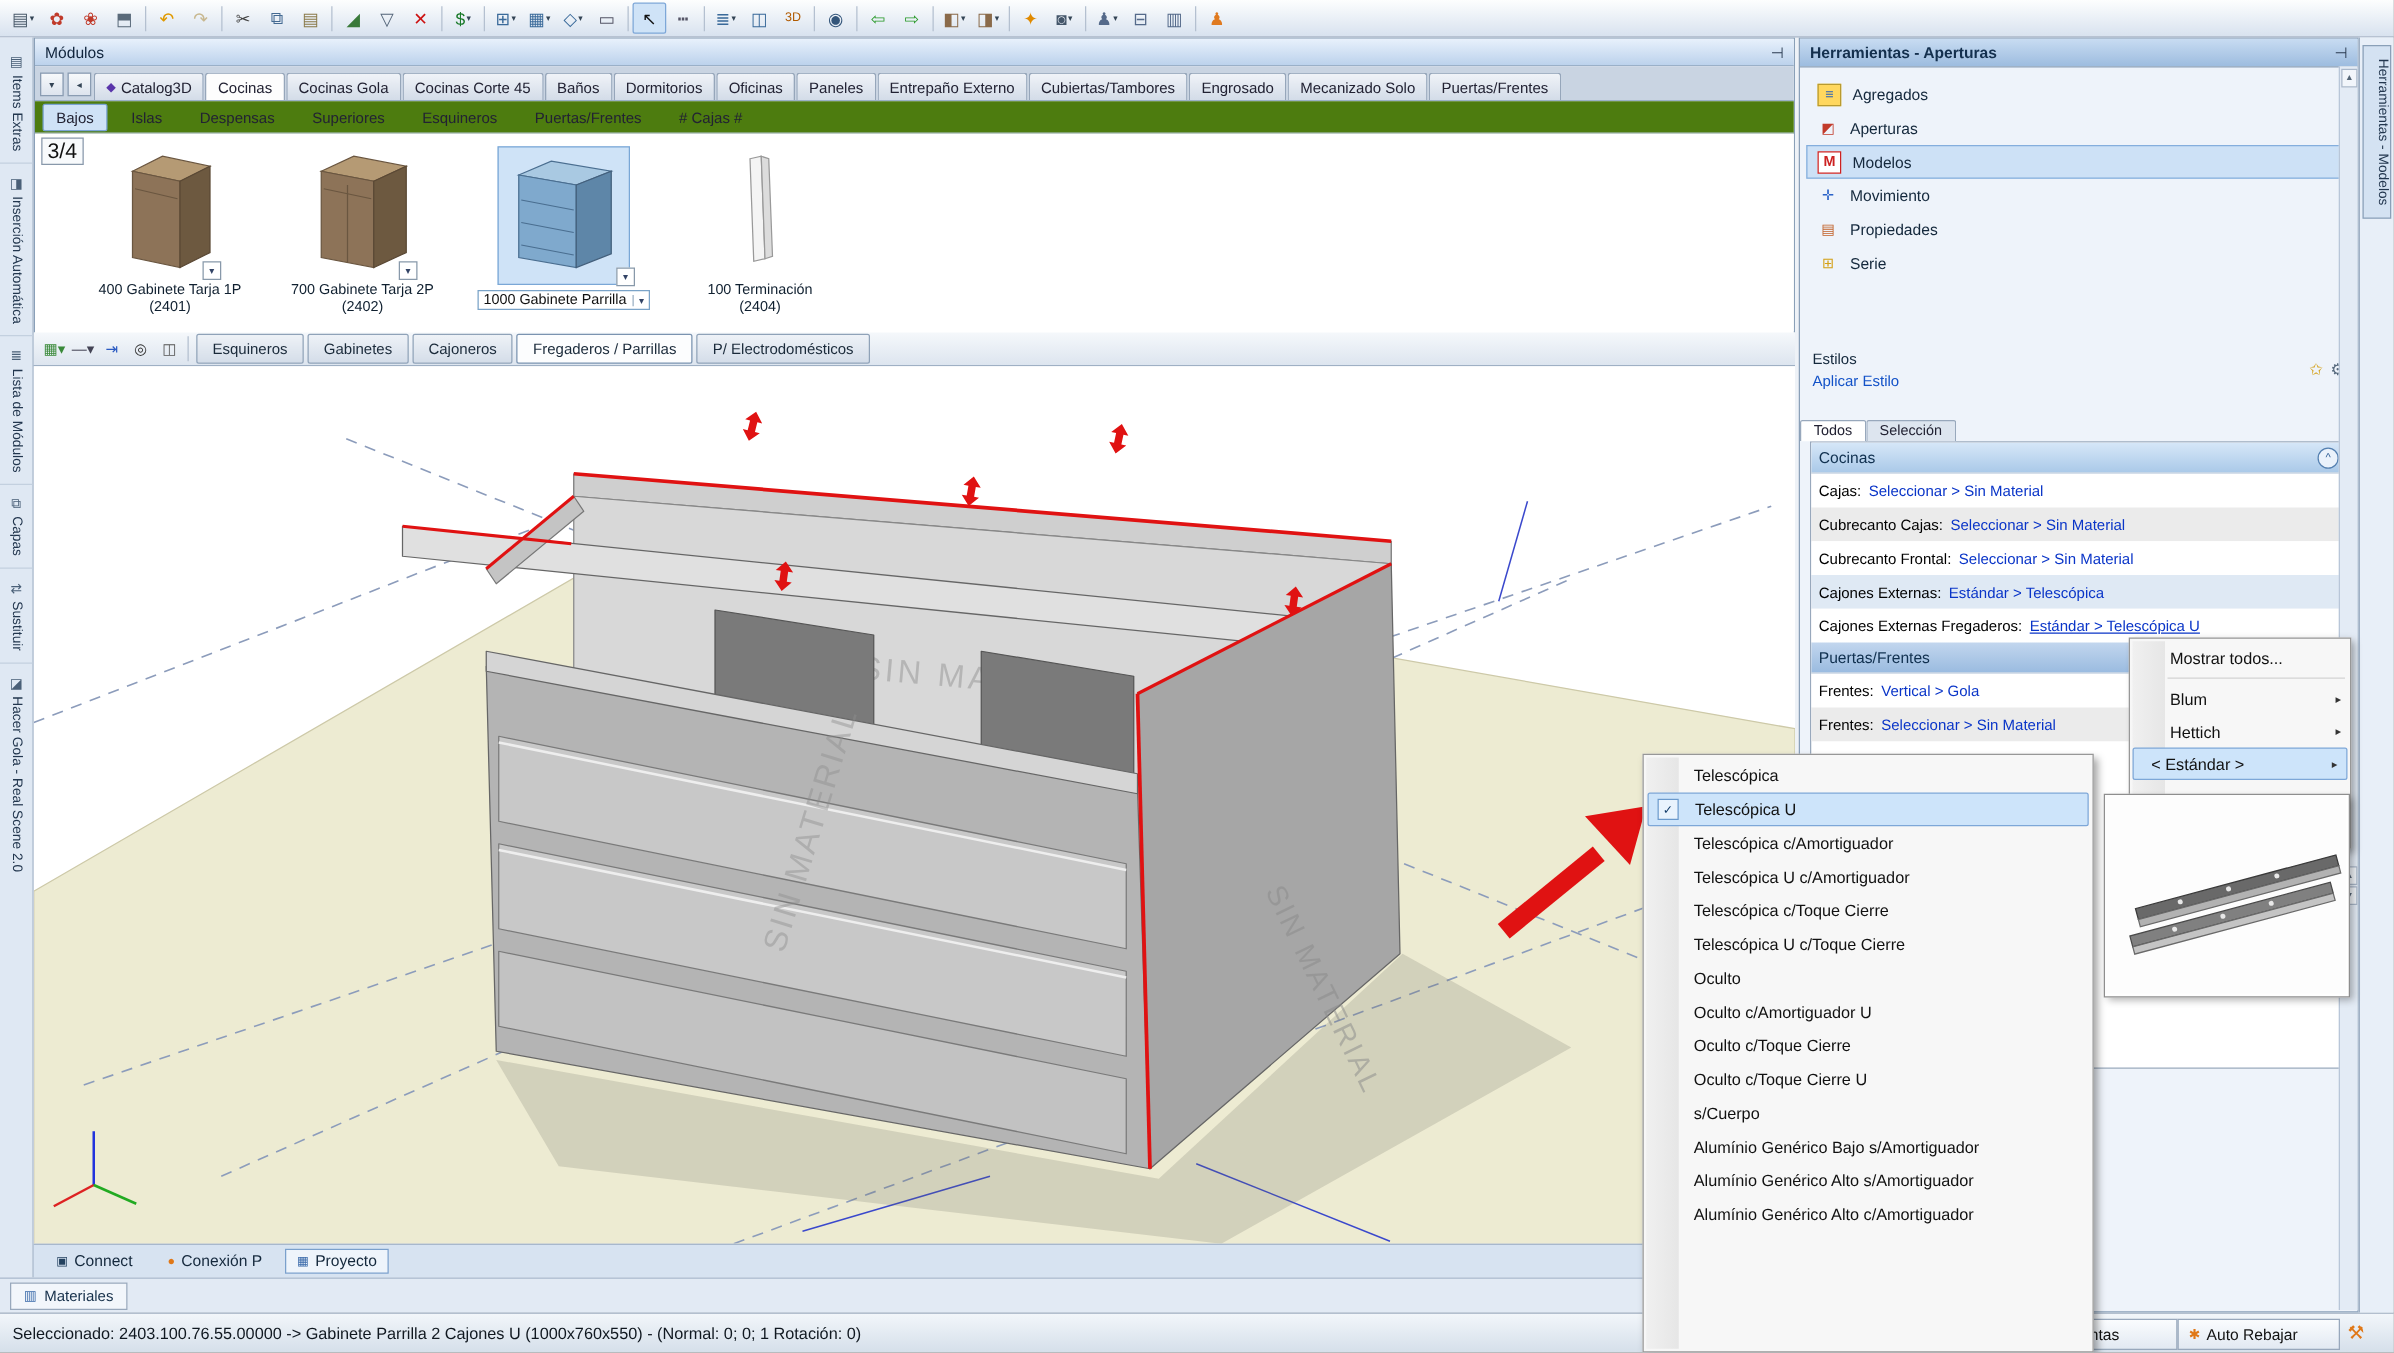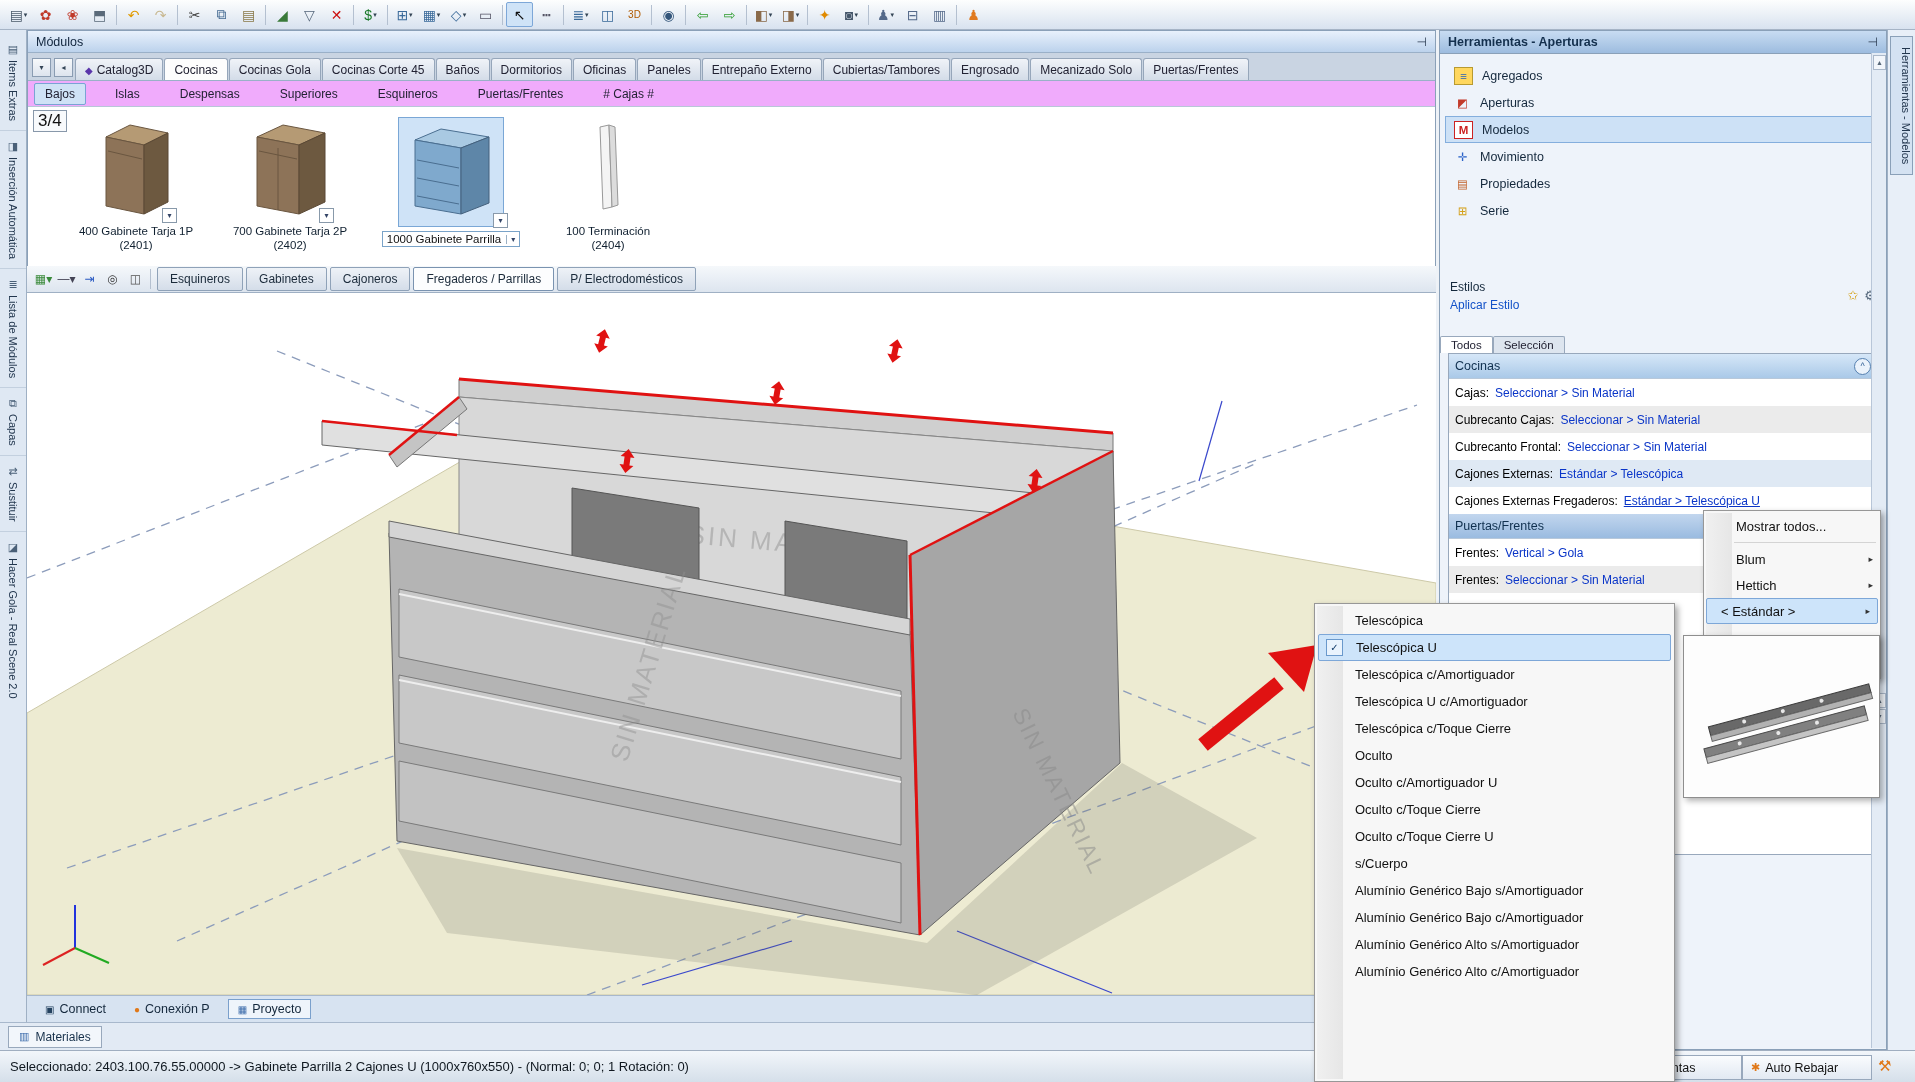--- a/index.html
+++ b/index.html
@@ -31,21 +31,21 @@
   #modules-title{height:21px;background:linear-gradient(#e8f1fc,#bcd2ec);display:flex;align-items:center;
                  justify-content:space-between;padding:0 8px;font-size:12.5px;color:#10243c;border-bottom:1px solid #9ab0c8;}
   #catalog-tabs{height:27px;background:#c9d4e2;display:flex;align-items:flex-end;padding-left:3px;gap:1px;
                 border-bottom:1px solid #9ab0c8;}
   .navmini{width:17px;height:17px;border:1px solid #8a9cb2;background:linear-gradient(#f7f9fb,#dde4ee);
            font-size:8px;display:flex;align-items:center;justify-content:center;margin:0 1px 3px;color:#345;cursor:pointer;}
   .ctab{font-size:12px;padding:4px 9px 3px;background:linear-gradient(#f0f3f8,#d3dce8);border:1px solid #96a6ba;
         border-bottom:none;border-radius:3px 3px 0 0;color:#223;display:flex;align-items:center;gap:4px;cursor:pointer;white-space:nowrap;}
   .ctab.active{background:#fdfdfd;}
   .cicon{font-size:10px;color:#5a35aa;}
-  #category-tabs{height:25px;background:#f0abfc;display:flex;align-items:center;padding-left:6px;gap:18px;
+  #category-tabs{height:25px;background:#4d7c0f;display:flex;align-items:center;padding-left:6px;gap:8px;
                  border-bottom:1px solid #b8c6d8;}
   .cattab{font-size:12px;padding:3px 10px;border:1px solid transparent;border-radius:2px;color:#223;cursor:pointer;white-space:nowrap;}
   .cattab.active{background:#cfe2f6;border-color:#7aa3d4;}
   #thumbs{position:relative;height:160px;background:#fff;}
   #page-ind{position:absolute;left: 5px;top:3px;border:1px solid #8898aa;background:#f8fafc;font-size:17px;padding:0 4px;}
   .thumb{position:absolute;top:10px;text-align:center;}
   .timg{position:relative;display:inline-block;}
   .badge{position:absolute;right:-5px;bottom:-2px;width:13px;height:13px;background:#fff;border:1px solid #8899aa;
          font-size:8px;display:flex;align-items:center;justify-content:center;color:#346;cursor:pointer;}
   .tlabel{font-size:11.5px;color:#102030;margin-top:3px;line-height:1.25;}
@@ -690,39 +690,39 @@
     <div class="smitem">
         <b>Telescópica c/Amortiguador</b>
       </div>
     <div class="smitem">
         <b>Telescópica U c/Amortiguador</b>
       </div>
     <div class="smitem">
         <b>Telescópica c/Toque Cierre</b>
       </div>
     <div class="smitem">
+        <b>Telescópica U c/Toque Cierre</b>
+      </div>
+    <div class="smitem">
         <b>Oculto</b>
       </div>
     <div class="smitem">
         <b>Oculto c/Amortiguador U</b>
       </div>
     <div class="smitem">
         <b>Oculto c/Toque Cierre</b>
       </div>
     <div class="smitem">
         <b>Oculto c/Toque Cierre U</b>
       </div>
     <div class="smitem">
         <b>s/Cuerpo</b>
       </div>
     <div class="smitem">
         <b>Alumínio Genérico Bajo s/Amortiguador</b>
-      </div>
-    <div class="smitem">
-        <b>Alumínio Genérico Bajo c/Amortiguador</b>
       </div>
     <div class="smitem">
         <b>Alumínio Genérico Alto s/Amortiguador</b>
       </div>
     <div class="smitem">
         <b>Alumínio Genérico Alto c/Amortiguador</b>
       </div>
   </div>
 
   <div id="preview" class="abs">

